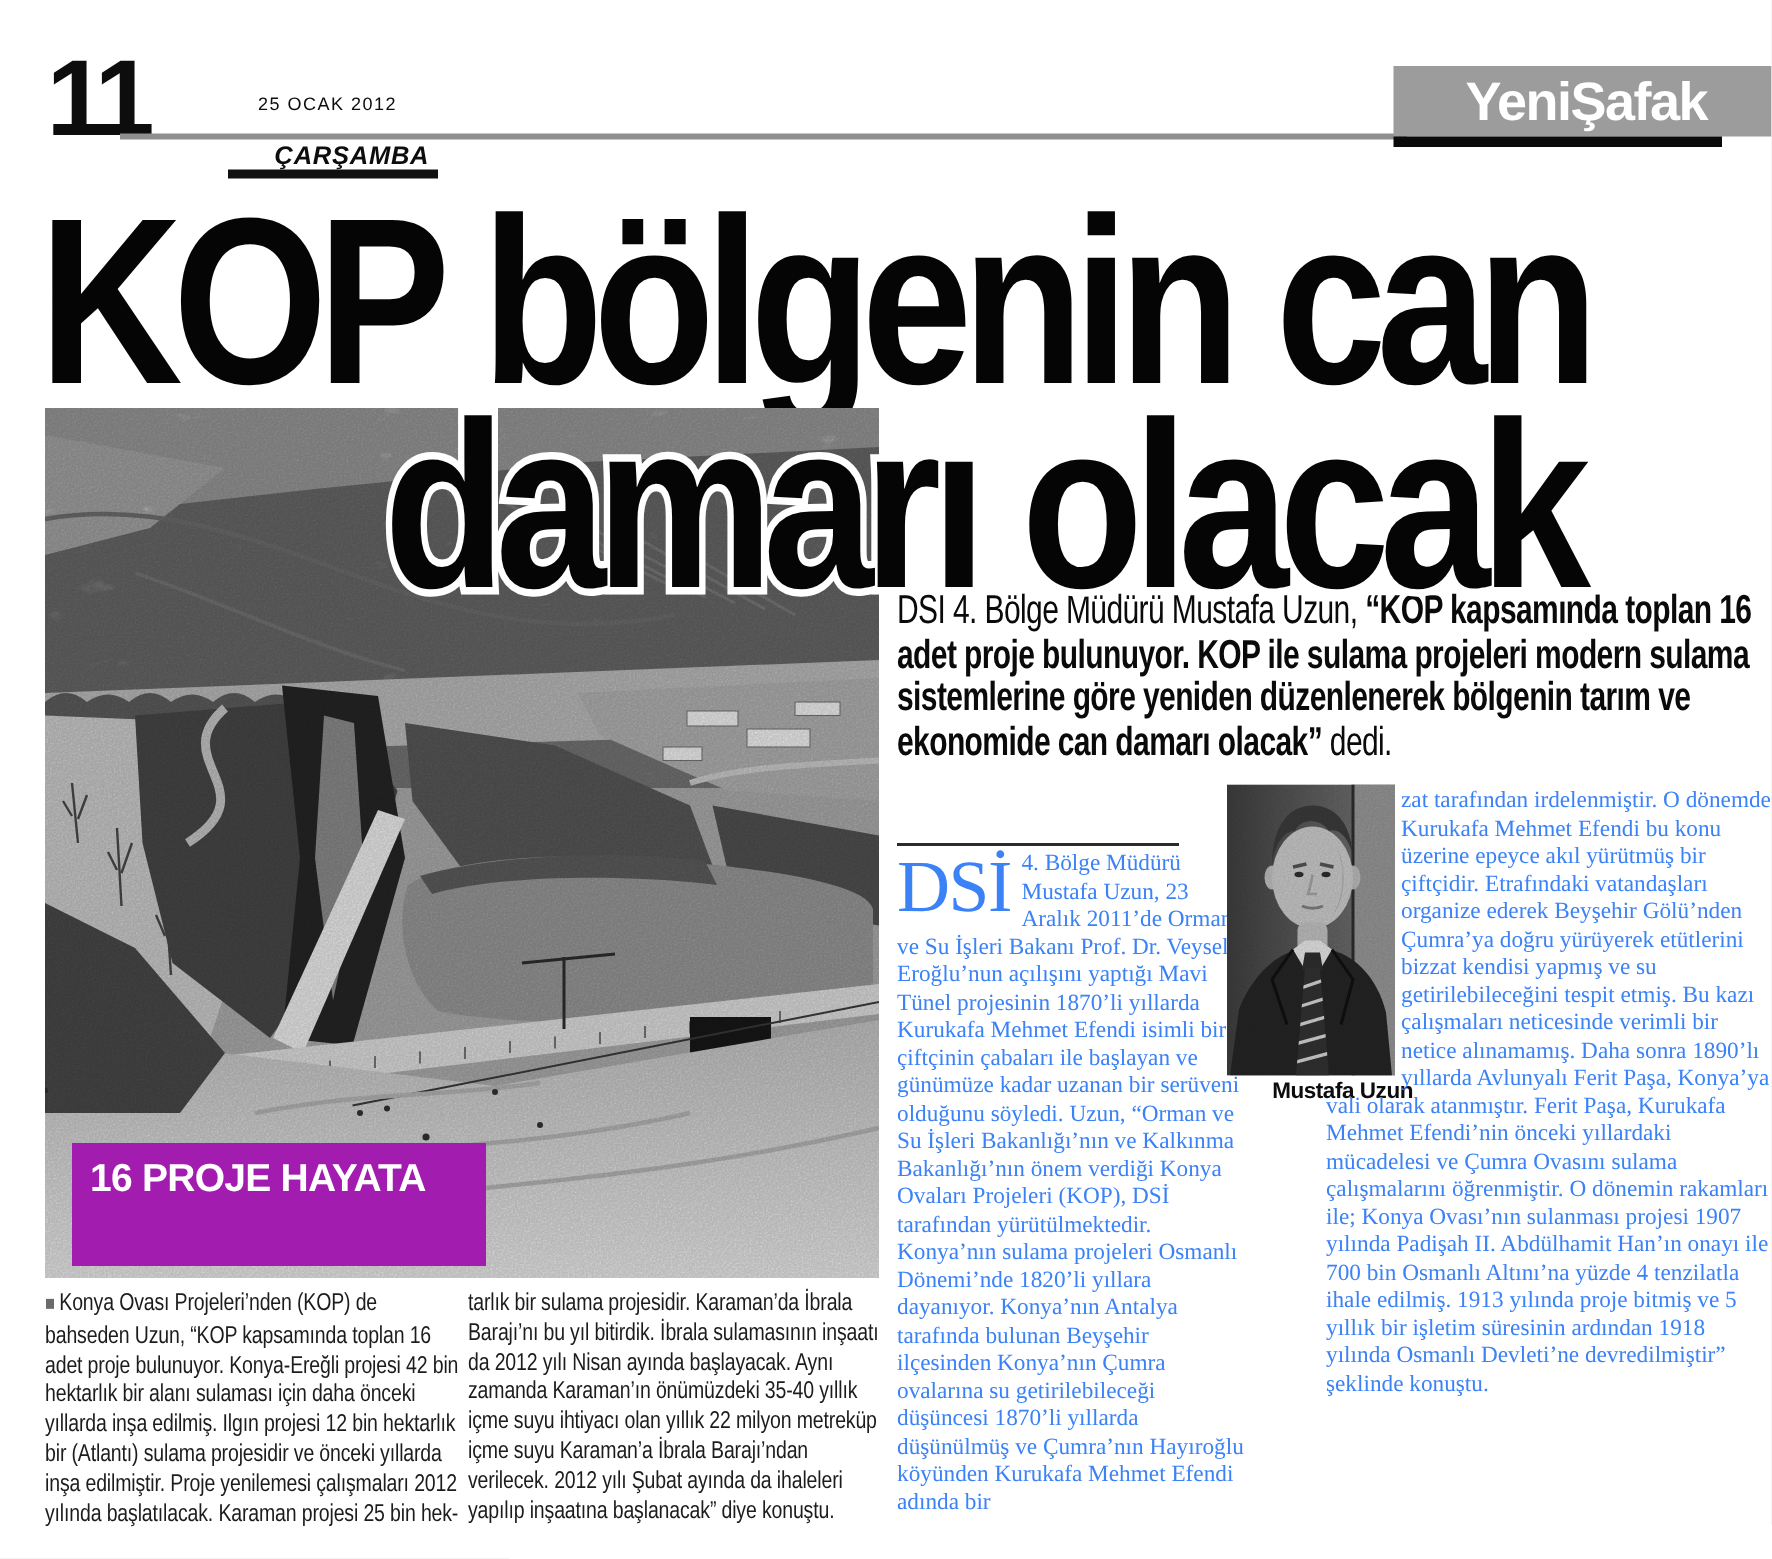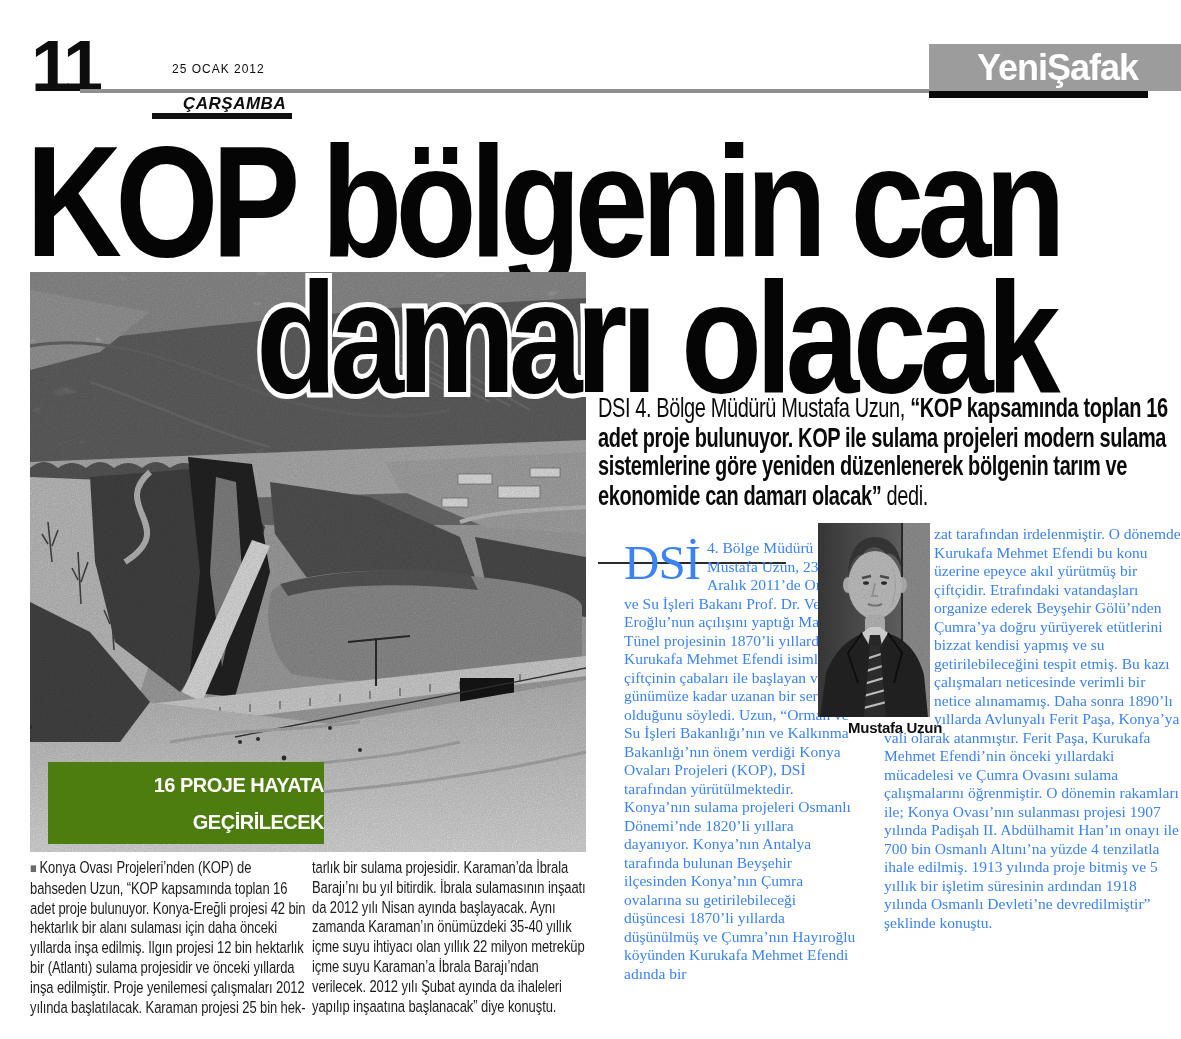--- a/index.html
+++ b/index.html
@@ -24,39 +24,39 @@
   .hl1{left:26px;top:122px;}
   .hl2-wrap{position:absolute;left:256px;top:258px;z-index:6;}
   .hl2{position:absolute;left:0;top:0;}
   .hl2.stroke{-webkit-text-stroke:10px #ffffff;
       text-shadow:4px 0 0 #fff,-4px 0 0 #fff,0 4px 0 #fff,0 -4px 0 #fff,
                   3px 3px 0 #fff,-3px 3px 0 #fff,3px -3px 0 #fff,-3px -3px 0 #fff;}
   .hl2.fill{color:#050505;}
 
   
   .photo{position:absolute;left:30px;top:272px;width:556px;height:580px;z-index:1;}
-  .caption-box{position:absolute;left:48px;top:762px;width:276px;height:82px;background:#4d7c0f;
-               z-index:7;color:#fff;font-weight:bold;font-size:20px;line-height:37px;
-               padding:5px 0 0 12px;box-sizing:border-box;letter-spacing:-.5px;text-align:right;}
+  .caption-box{position:absolute;left:48px;top:762px;width:276px;height:82px;background:#a21caf;
+               z-index:7;color:#fff;font-weight:bold;font-size:26px;line-height:37px;
+               padding:5px 0 0 12px;box-sizing:border-box;letter-spacing:-.5px;}
 
   
   .subhead{position:absolute;left:598px;top:394px;width:600px;font-size:20px;line-height:21.5px;
            letter-spacing:-.4px;transform:scaleY(1.35);transform-origin:left top;color:#0a0a0a;}
   .subhead .q{font-weight:bold;}
 
   
   .byline{position:absolute;left:598px;top:521px;width:215px;font-size:14px;font-weight:bold;
           line-height:18px;letter-spacing:-.3px;}
   .byline .sq{font-size:11px;position:relative;top:-1px;margin-right:4px;}
   .byline-underline{position:absolute;left:598px;top:562px;width:188px;height:2px;background:#2b2b2b;}
 
   
   .bodycol{font-family:"Liberation Serif",serif;font-size:15.5px;line-height:18.5px;color:#3b82f6;
            text-align:left;}
-  .colA{position:absolute;left:598px;top:539px;width:232px;margin-left:26px;}
+  .colA{position:absolute;left:598px;top:567px;width:232px;}
   .dropcap{float:left;font-family:"Liberation Serif",serif;font-size:49px;line-height:41px;
            padding:3px 7px 0 0;letter-spacing:-1px;}
   .colB{position:absolute;left:884px;top:525px;width:298px;}
   .wrap-spacer{float:left;width:50px;height:196px;}
 
   
   .portrait{position:absolute;left:818px;top:523px;width:112px;height:194px;z-index:3;}
   .portrait-caption{position:absolute;left:806px;top:719px;width:136px;text-align:right;
                     font-size:15px;font-weight:bold;letter-spacing:-.3px;}
 
@@ -164,21 +164,20 @@
     </svg>
   </div>
 
   <div class="hl2-wrap">
     <div class="hl hl2 stroke" style="left:0;top:0;">damarı olacak</div>
     <div class="hl hl2 fill" style="left:0;top:0;">damarı olacak</div>
   </div>
 
   <div class="caption-box">
     <div>16 PROJE HAYATA</div>
-    <div>GEÇİRİLECEK</div>
   </div>
 
   <div class="subhead">
     <span>DSİ 4. Bölge Müdürü Mustafa Uzun, </span><span class="q">“KOP kapsamında toplan 16 adet proje bulunuyor. KOP ile sulama projeleri modern sulama sistemlerine göre yeniden düzenlenerek bölgenin tarım ve ekonomide can damarı olacak”</span><span> dedi.</span>
   </div>
 
   <div class="byline-underline"></div>
 
   <div class="portrait">
     <svg width="112" height="194" viewBox="0 0 112 194">

